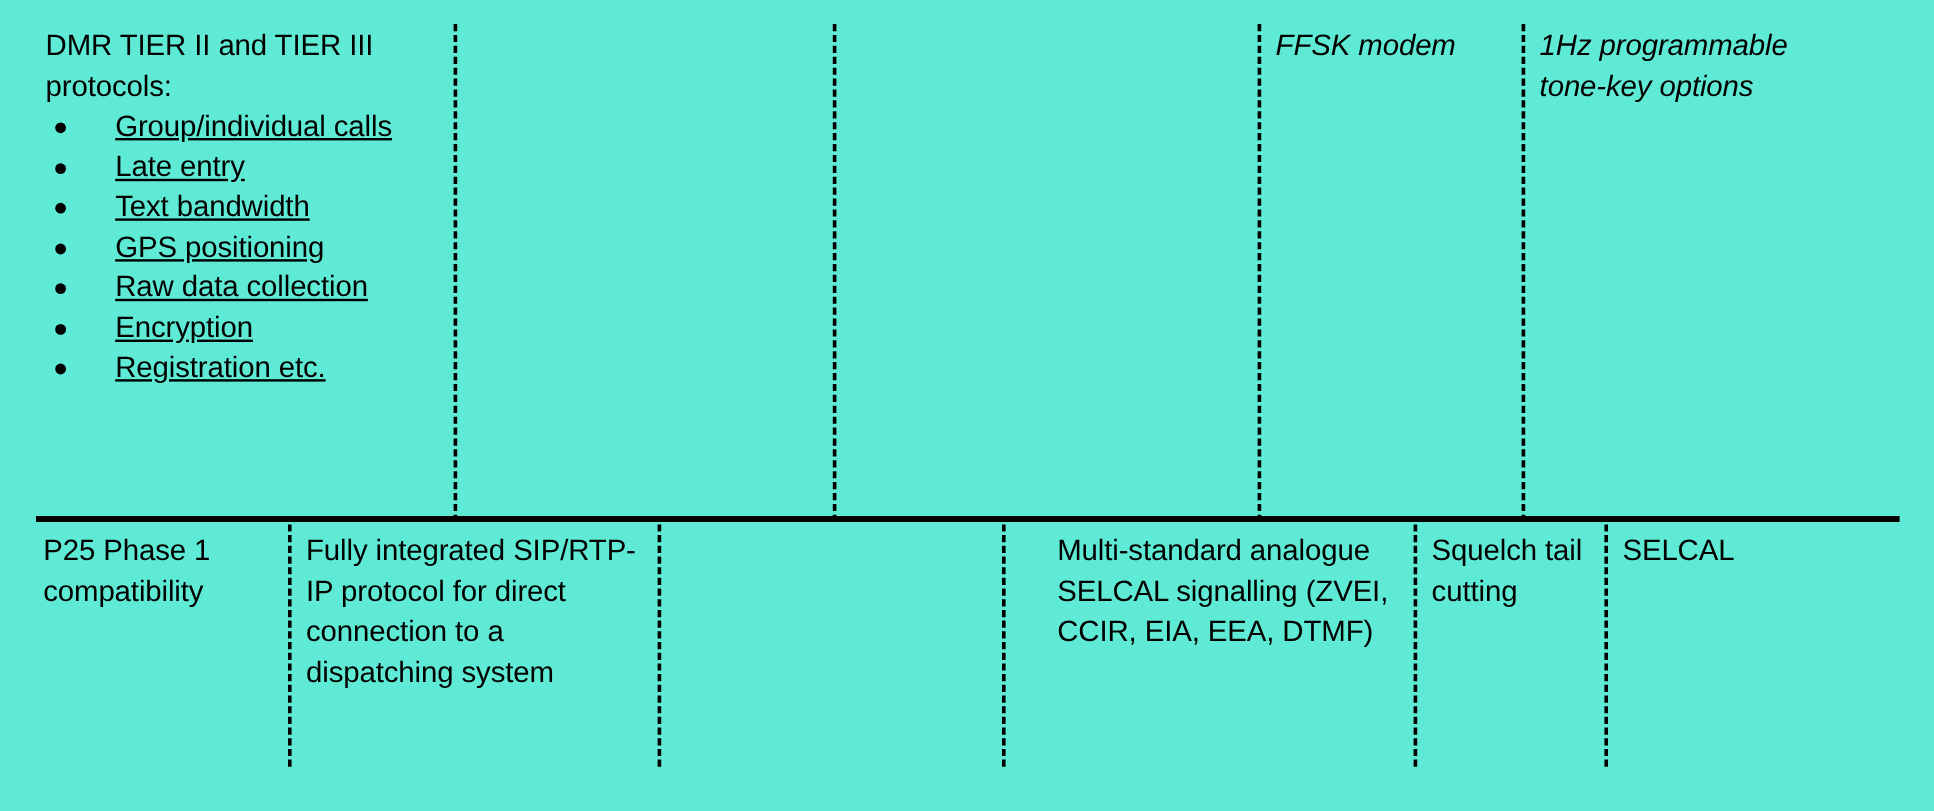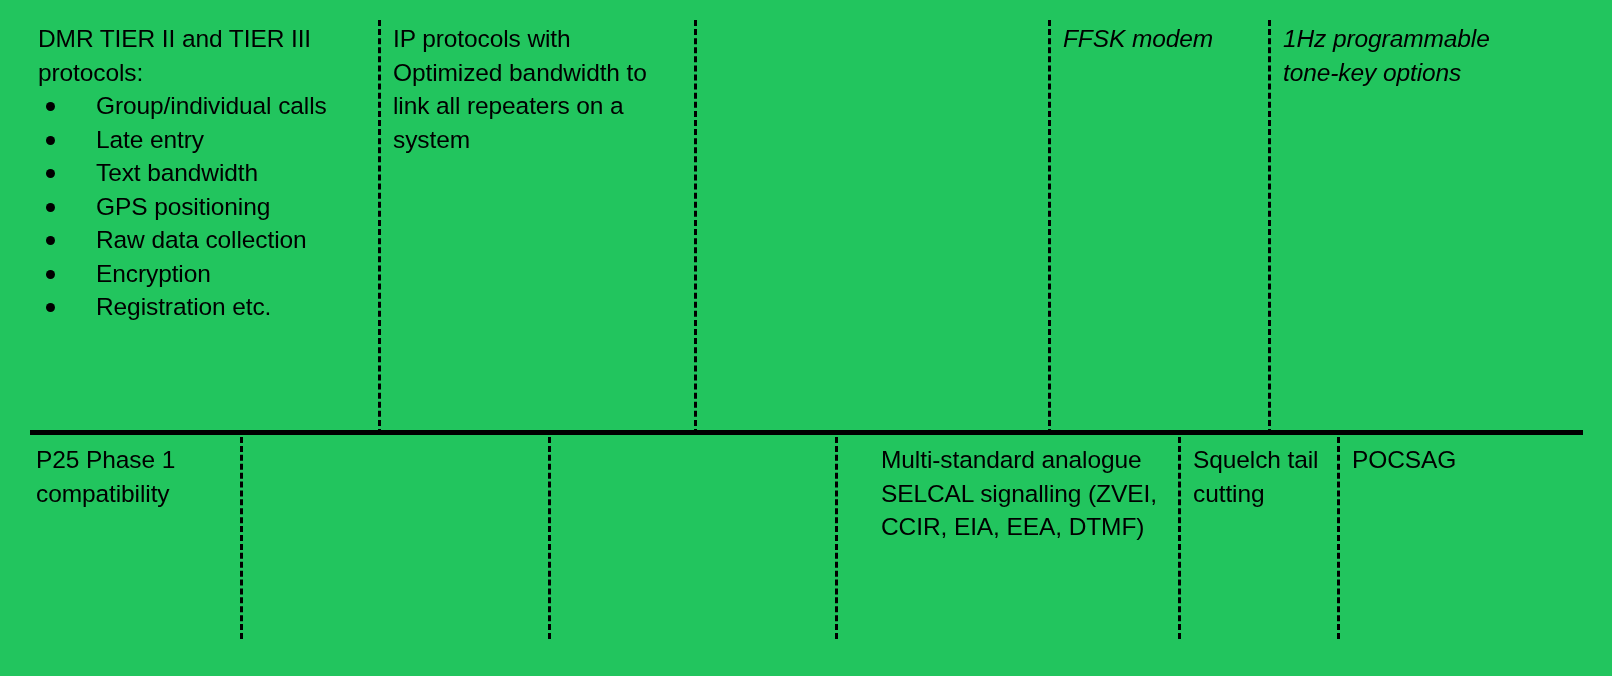--- a/index.html
+++ b/index.html
@@ -12,21 +12,21 @@
     width: 1612px;
     height: 676px;
     overflow: hidden;
     font-family: "Liberation Sans", sans-serif;
     color: #000000;
   }
   .sheet {
     position: relative;
     width: 1612px;
     height: 676px;
-    background: #22c55e;
+    background: #5eead4;
   }
 
   
   .cell {
     position: absolute;
     font-size: 24.5px;
     line-height: 33.5px;
     color: #000000;
     font-weight: 400;
     letter-spacing: -0.1px;
@@ -38,20 +38,21 @@
   
   ul.bullets {
     list-style: none;
     margin: 0;
     padding: 0;
   }
   ul.bullets li {
     position: relative;
     padding-left: 58px;
     line-height: 33.5px;
+    text-decoration: underline;
   }
   ul.bullets li::before {
     content: "";
     position: absolute;
     left: 8px;
     top: 13px;
     width: 9px;
     height: 9px;
     border-radius: 50%;
     background: #000000;
@@ -82,23 +83,20 @@
       <li>Group/individual calls</li>
       <li>Late entry</li>
       <li>Text bandwidth</li>
       <li>GPS positioning</li>
       <li>Raw data collection</li>
       <li>Encryption</li>
       <li>Registration etc.</li>
     </ul>
   </div>
 
-  <div class="cell" style="left:393px; top:22px; width:285px;">
-    <p>IP protocols with Optimized bandwidth to link all repeaters on a system</p>
-  </div>
 
 
   <div class="cell" style="left:1063px; top:22px; width:190px;font-style:italic;">
     <p>FFSK modem</p>
   </div>
 
   <div class="cell" style="left:1283px; top:22px; width:250px;font-style:italic;">
     <p>1Hz programmable tone-key options</p>
   </div>
 
@@ -106,32 +104,35 @@
   <div class="vdash" style="left:694px; top:20px; height:415px;"></div>
   <div class="vdash" style="left:1048px; top:20px; height:415px;"></div>
   <div class="vdash" style="left:1268px; top:20px; height:415px;"></div>
 
   <div class="hrule" style="left:30px; top:430px; width:1553px;"></div>
 
   <div class="cell" style="left:36px; top:443px; width:200px;">
     <p>P25 Phase 1 compatibility</p>
   </div>
 
+  <div class="cell" style="left:255px; top:443px; width:280px;">
+    <p>Fully integrated SIP/RTP-IP protocol for direct connection to a dispatching system</p>
+  </div>
 
 
   <div class="cell" style="left:849px; top:443px; width:300px;margin-left:32px;">
     <p>Multi-standard analogue SELCAL signalling (ZVEI, CCIR, EIA, EEA, DTMF)</p>
   </div>
 
   <div class="cell" style="left:1193px; top:443px; width:140px;">
     <p>Squelch tail cutting</p>
   </div>
 
   <div class="cell" style="left:1352px; top:443px; width:200px;">
-    <p>POCSAG</p>
+    <p>SELCAL</p>
   </div>
 
   <div class="vdash" style="left:240px; top:437px; height:202px;"></div>
   <div class="vdash" style="left:548px; top:437px; height:202px;"></div>
   <div class="vdash" style="left:835px; top:437px; height:202px;"></div>
   <div class="vdash" style="left:1178px; top:437px; height:202px;"></div>
   <div class="vdash" style="left:1337px; top:437px; height:202px;"></div>
 
 </div>
 

